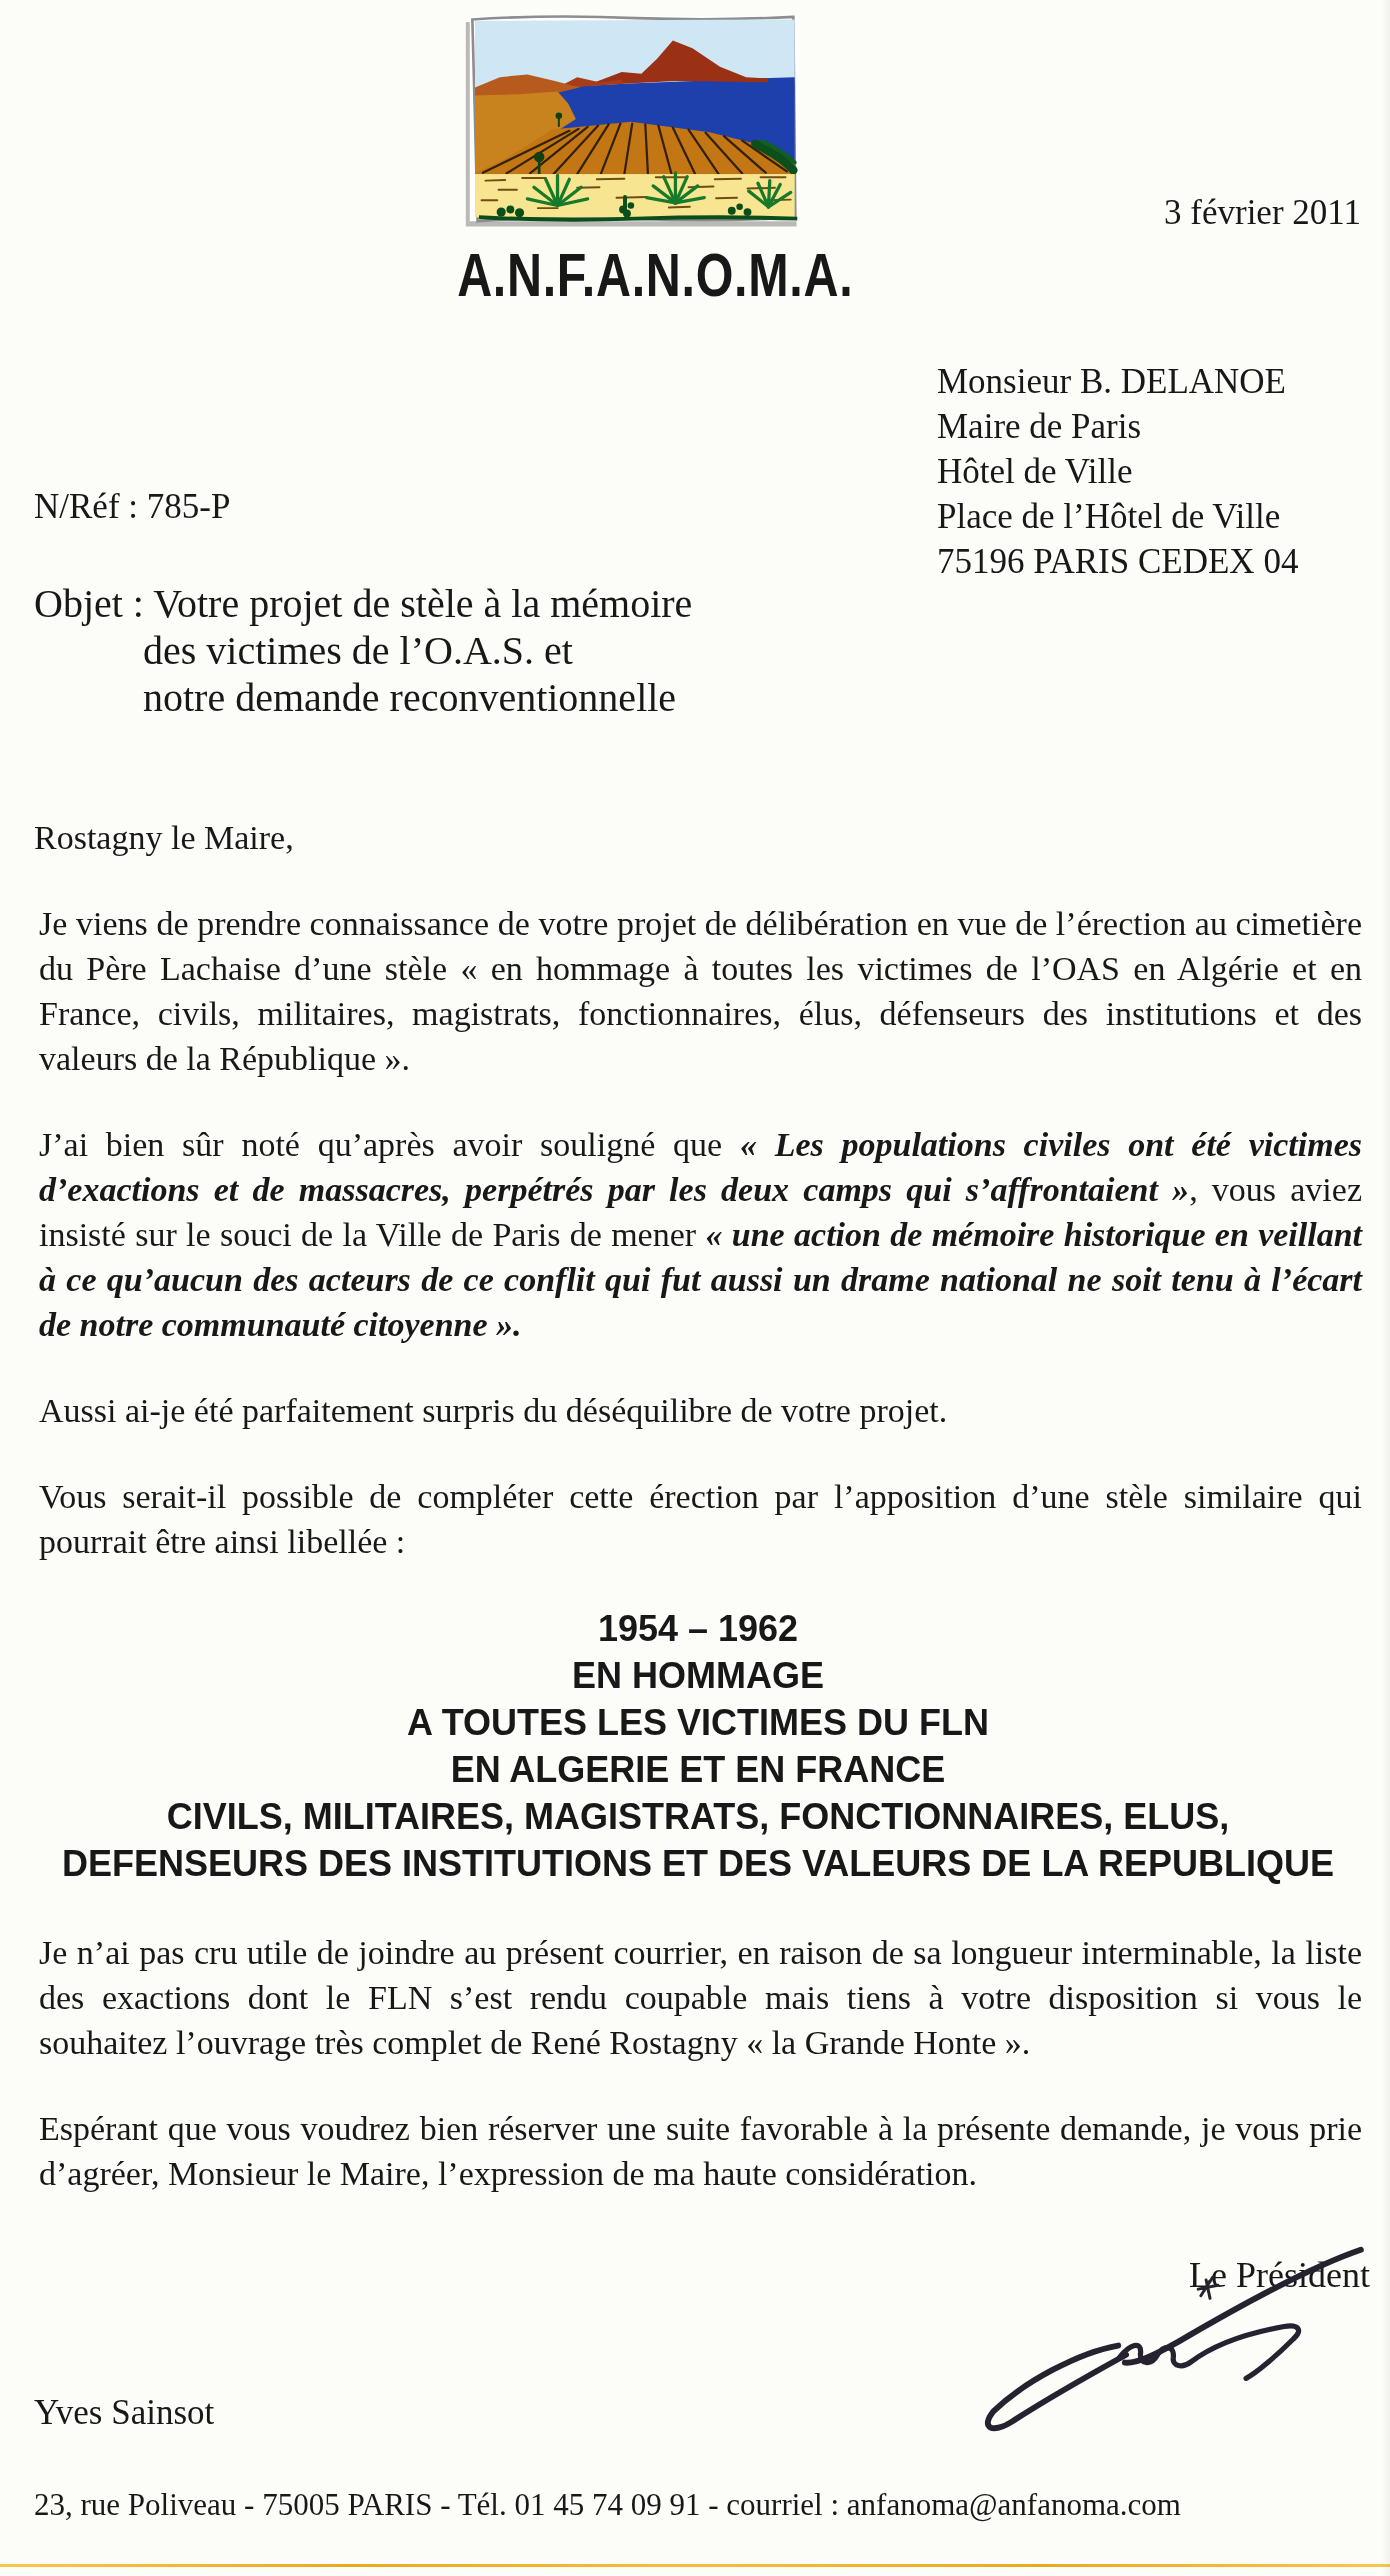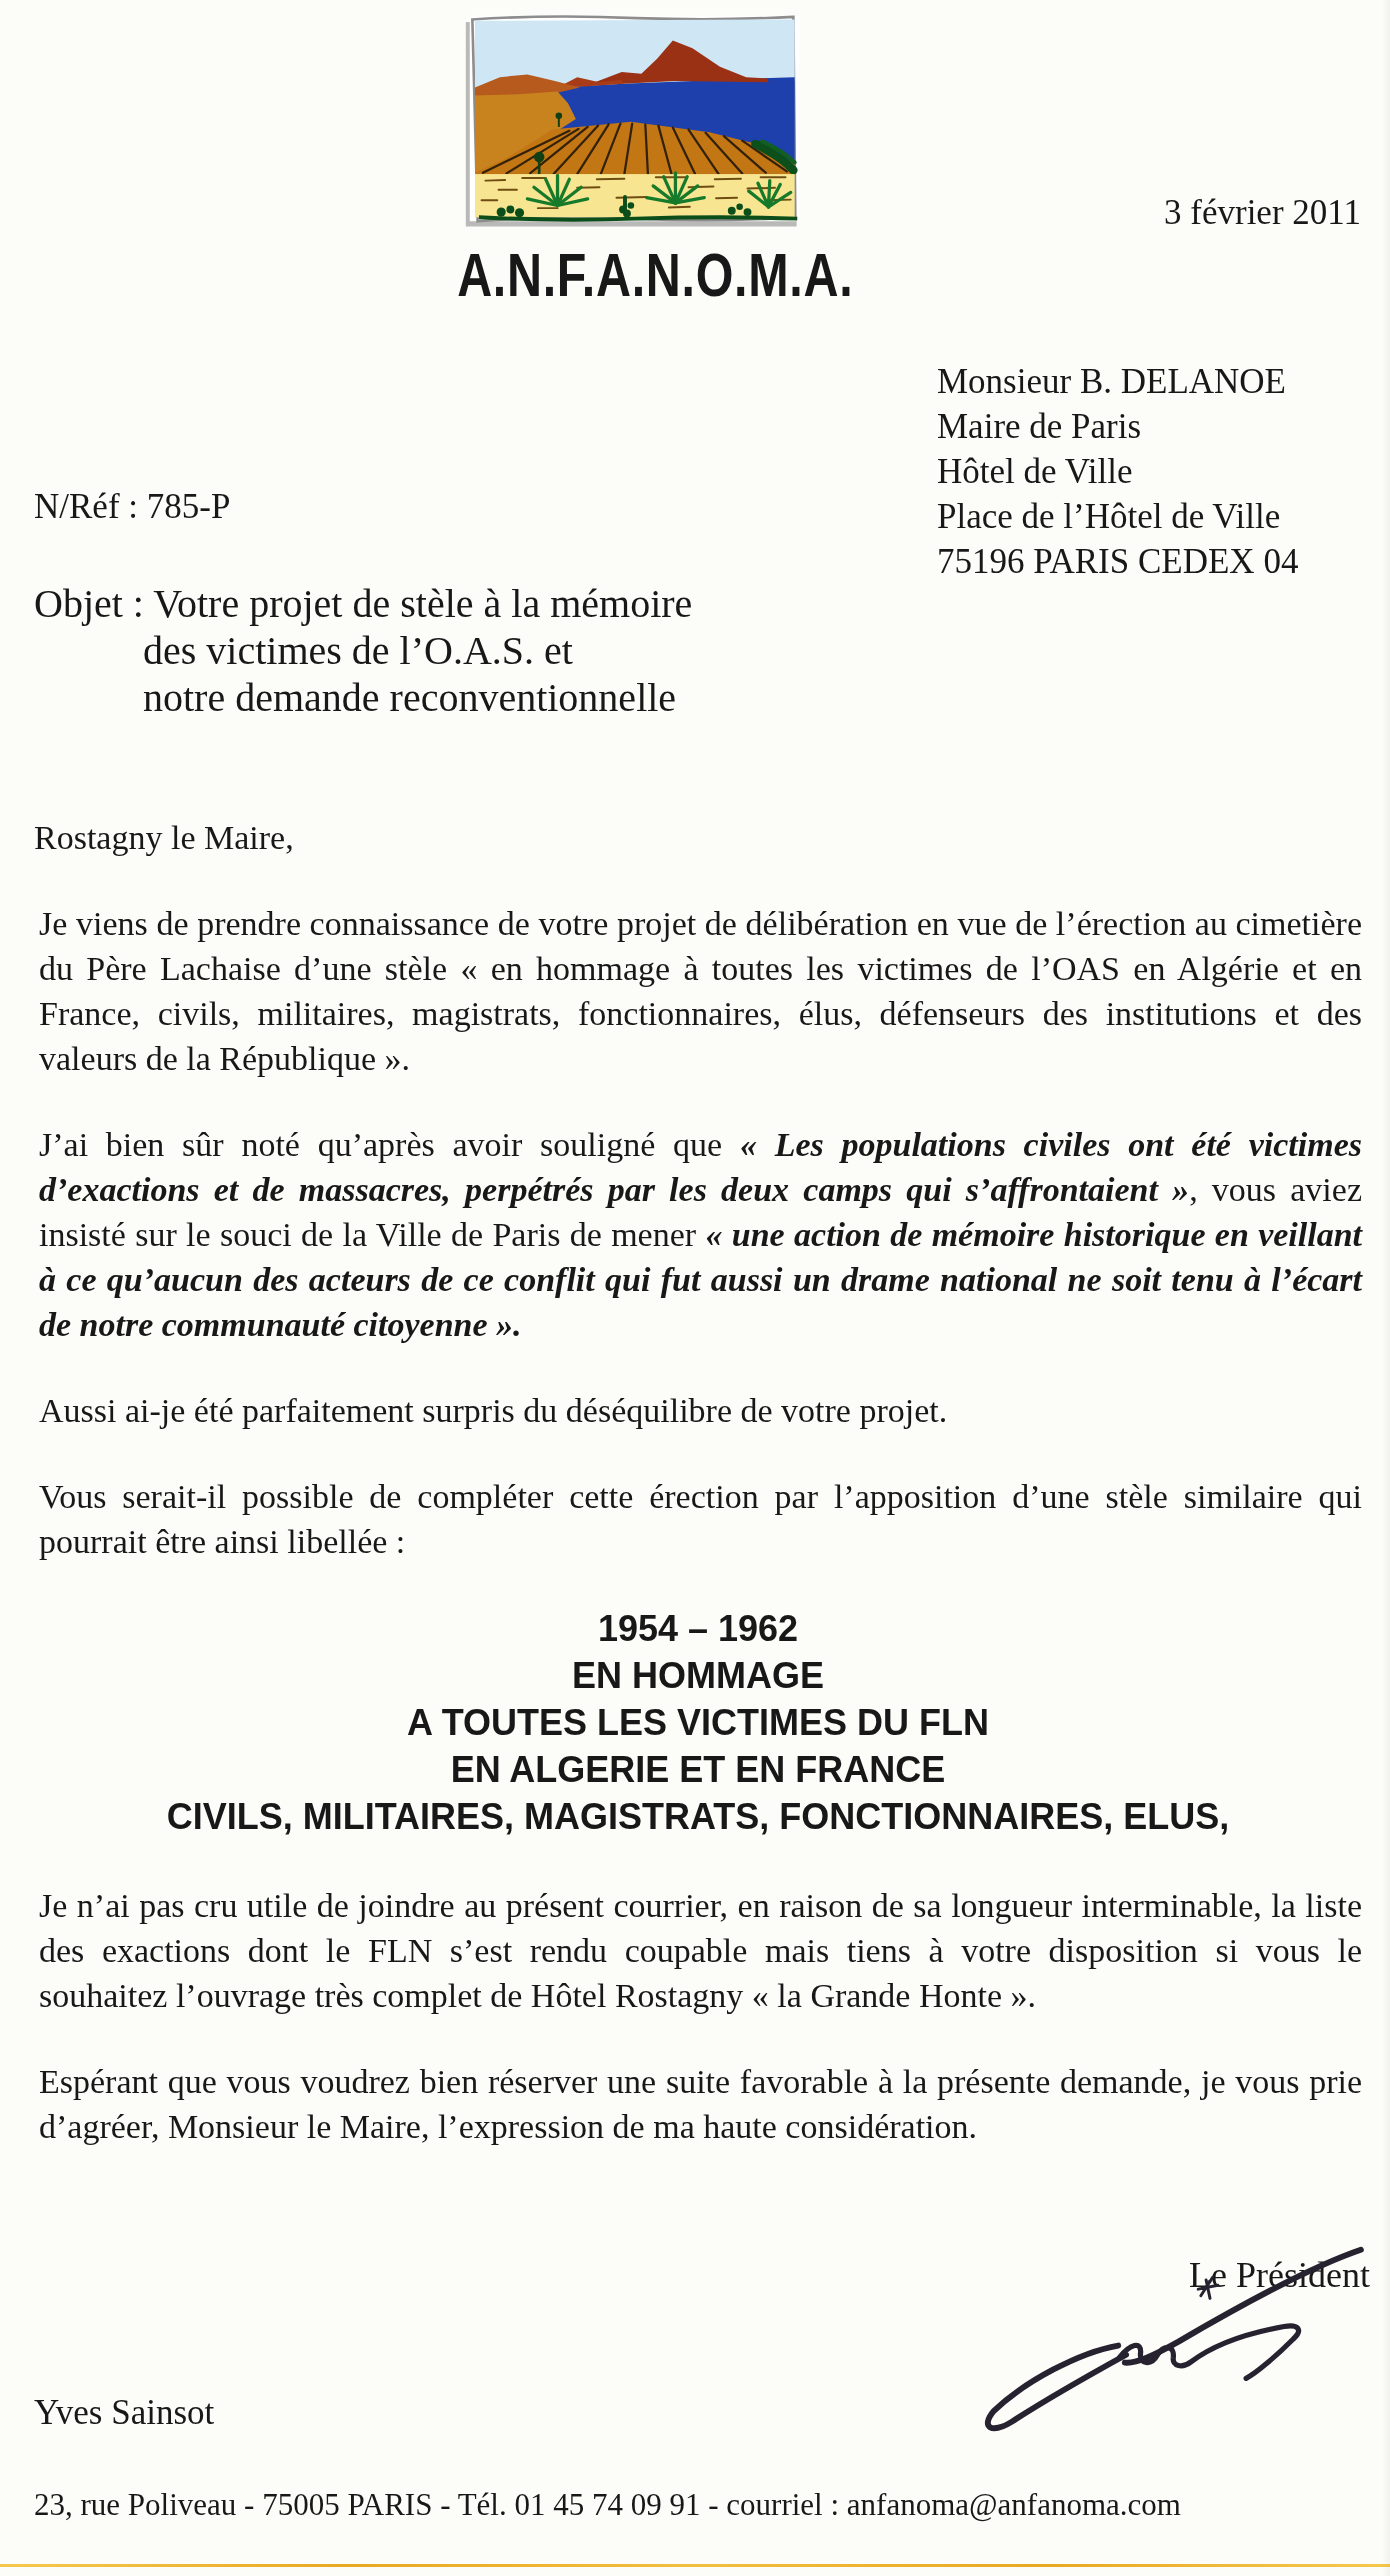--- a/index.html
+++ b/index.html
@@ -222,23 +222,24 @@
     <p>Aussi ai-je été parfaitement surpris du déséquilibre de votre projet.</p>
 
     <p>Vous serait-il possible de compléter cette érection par l’apposition d’une stèle similaire qui pourrait être ainsi libellée :</p>
 
     <div class="stele">
         <div>1954 – 1962</div>
         <div>EN HOMMAGE</div>
         <div>A TOUTES LES VICTIMES DU FLN</div>
         <div>EN ALGERIE ET EN FRANCE</div>
         <div>CIVILS, MILITAIRES, MAGISTRATS, FONCTIONNAIRES, ELUS,</div>
+        <div>DEFENSEURS DES INSTITUTIONS ET DES VALEURS DE LA REPUBLIQUE</div>
       </div>
 
-    <p>Je n’ai pas cru utile de joindre au présent courrier, en raison de sa longueur interminable, la liste des exactions dont le FLN s’est rendu coupable mais tiens à votre disposition si vous le souhaitez l’ouvrage très complet de Hôtel Rostagny « la Grande Honte ».</p>
+    <p>Je n’ai pas cru utile de joindre au présent courrier, en raison de sa longueur interminable, la liste des exactions dont le FLN s’est rendu coupable mais tiens à votre disposition si vous le souhaitez l’ouvrage très complet de René Rostagny « la Grande Honte ».</p>
 
     <p>Espérant que vous voudrez bien réserver une suite favorable à la présente demande, je vous prie d’agréer, Monsieur le Maire, l’expression de ma haute considération.</p>
   </div>
 
   <div class="sig-role">Le Président</div>
 
   <div class="sig-scribble">
     <svg width="423" height="200" viewBox="0 0 645 305">
       <g fill="none" stroke="#262230" stroke-linecap="round" stroke-linejoin="round">
 

